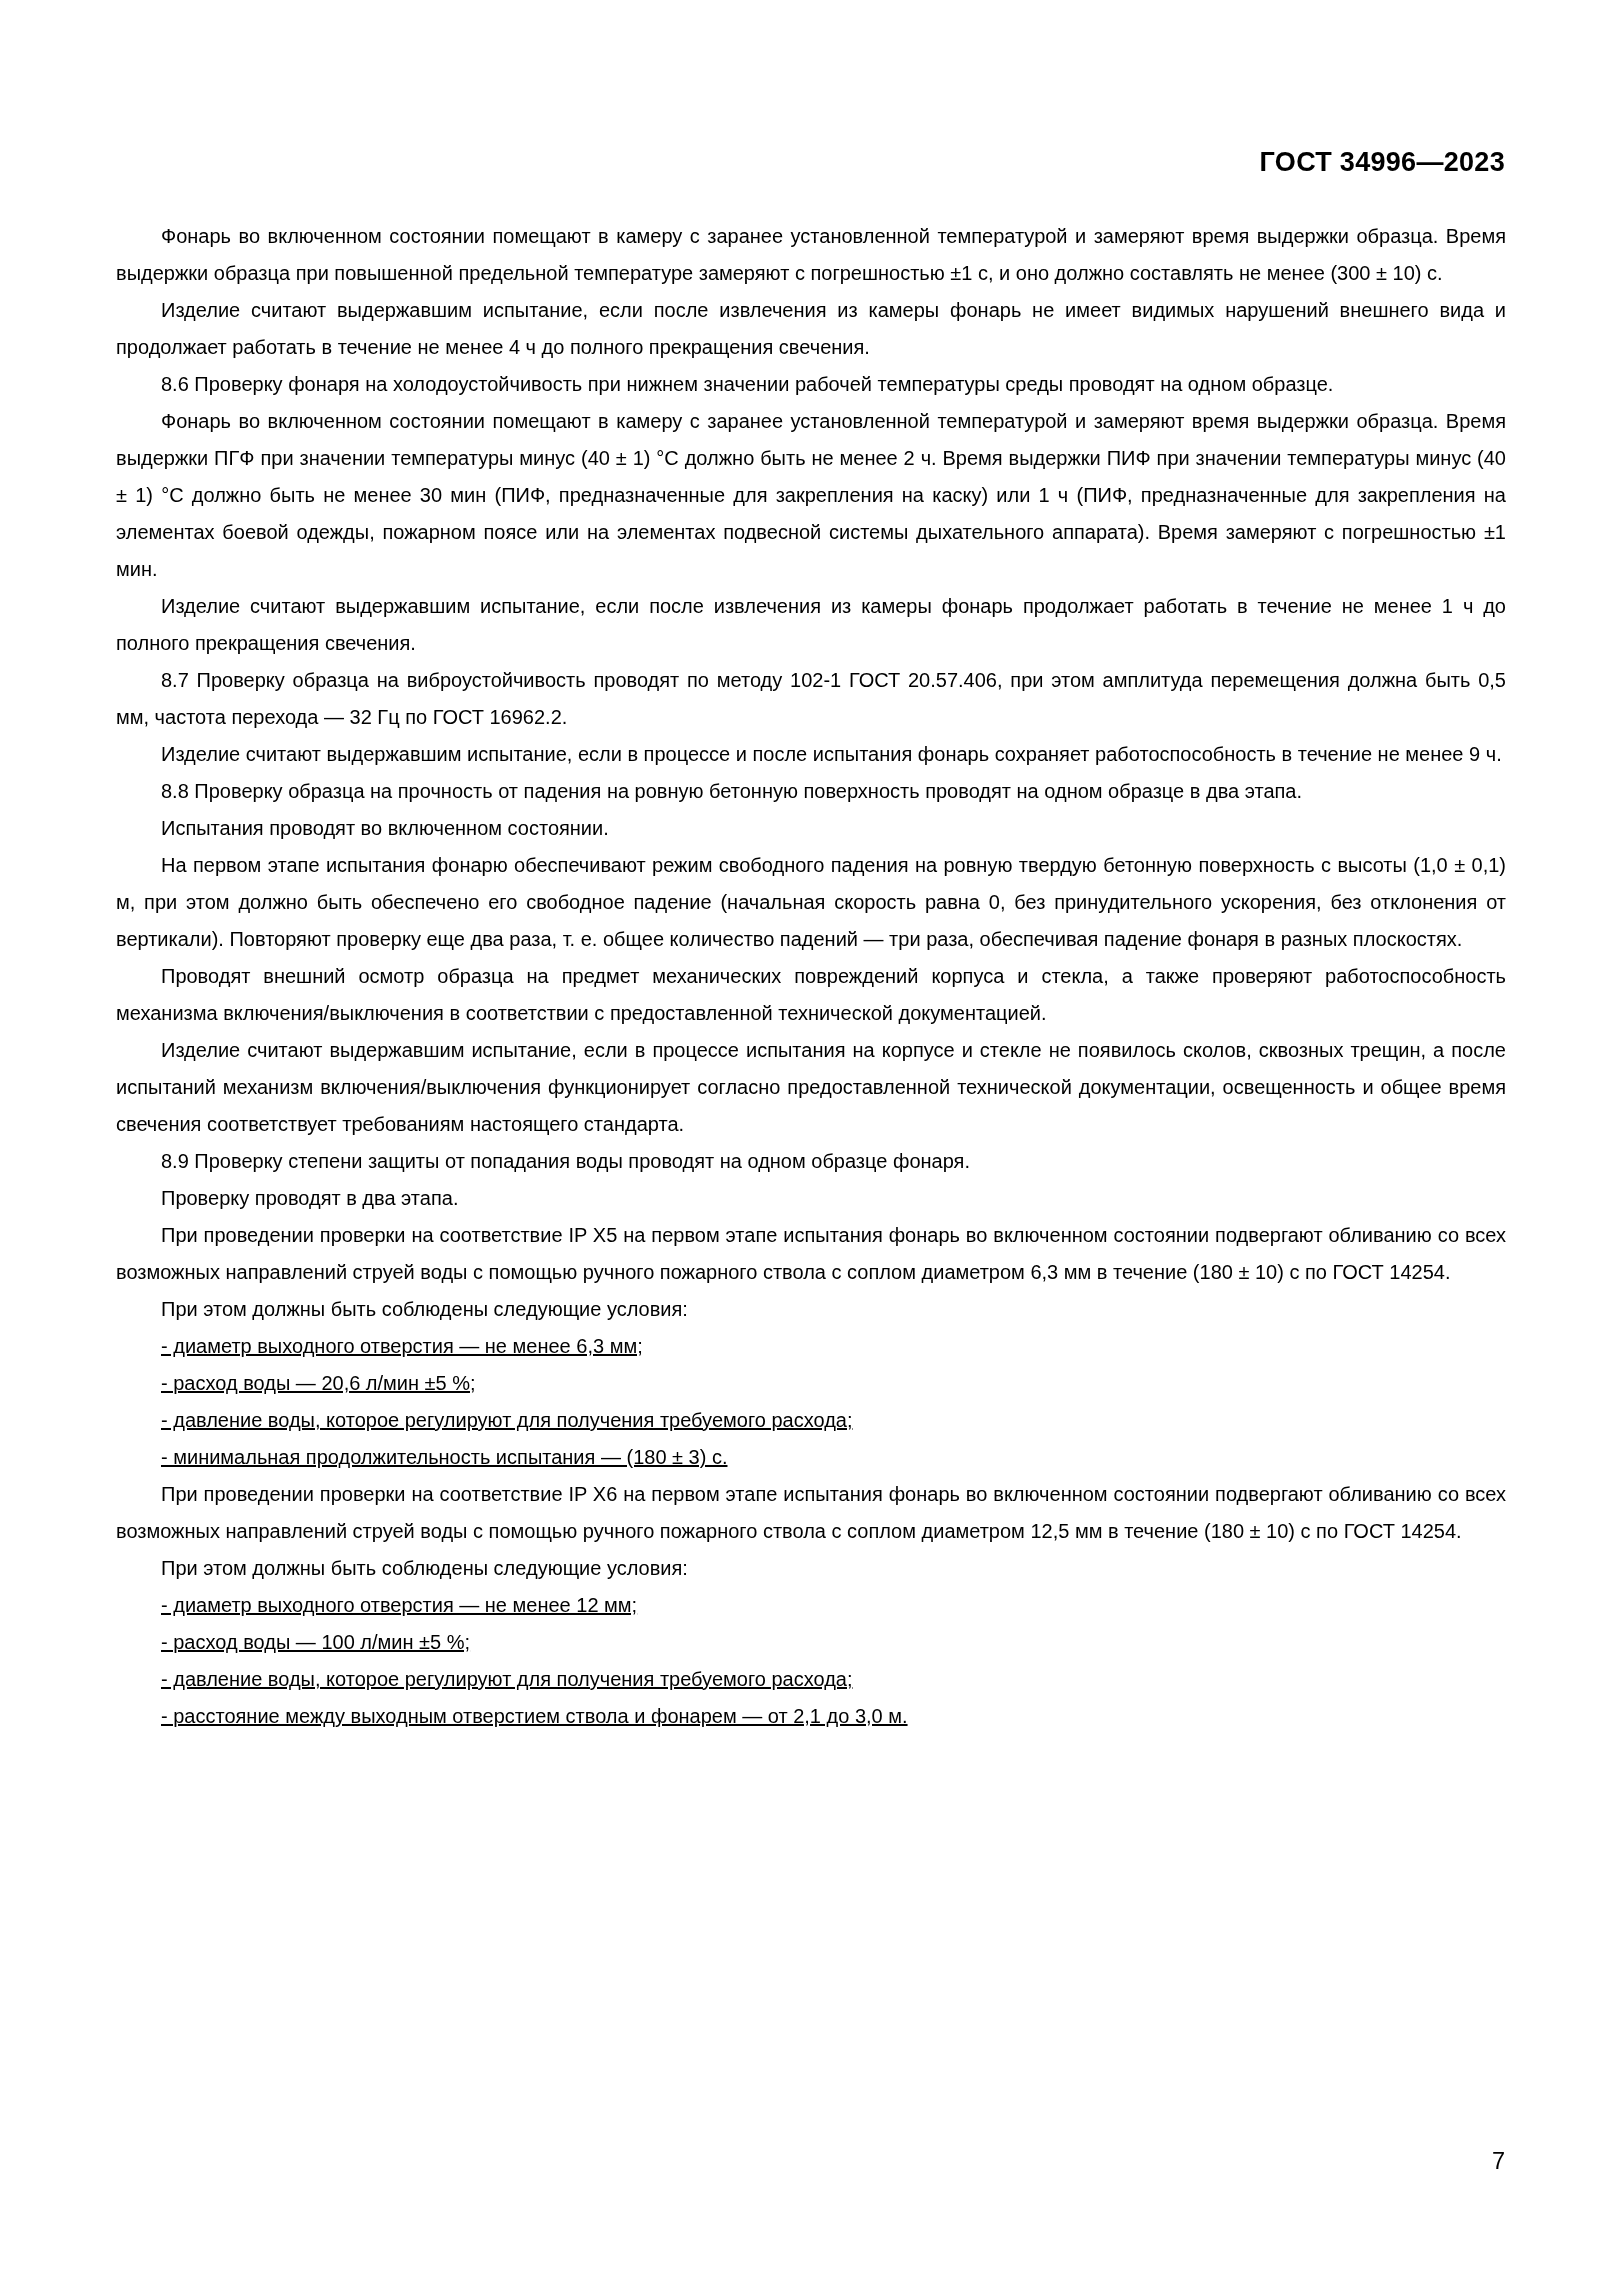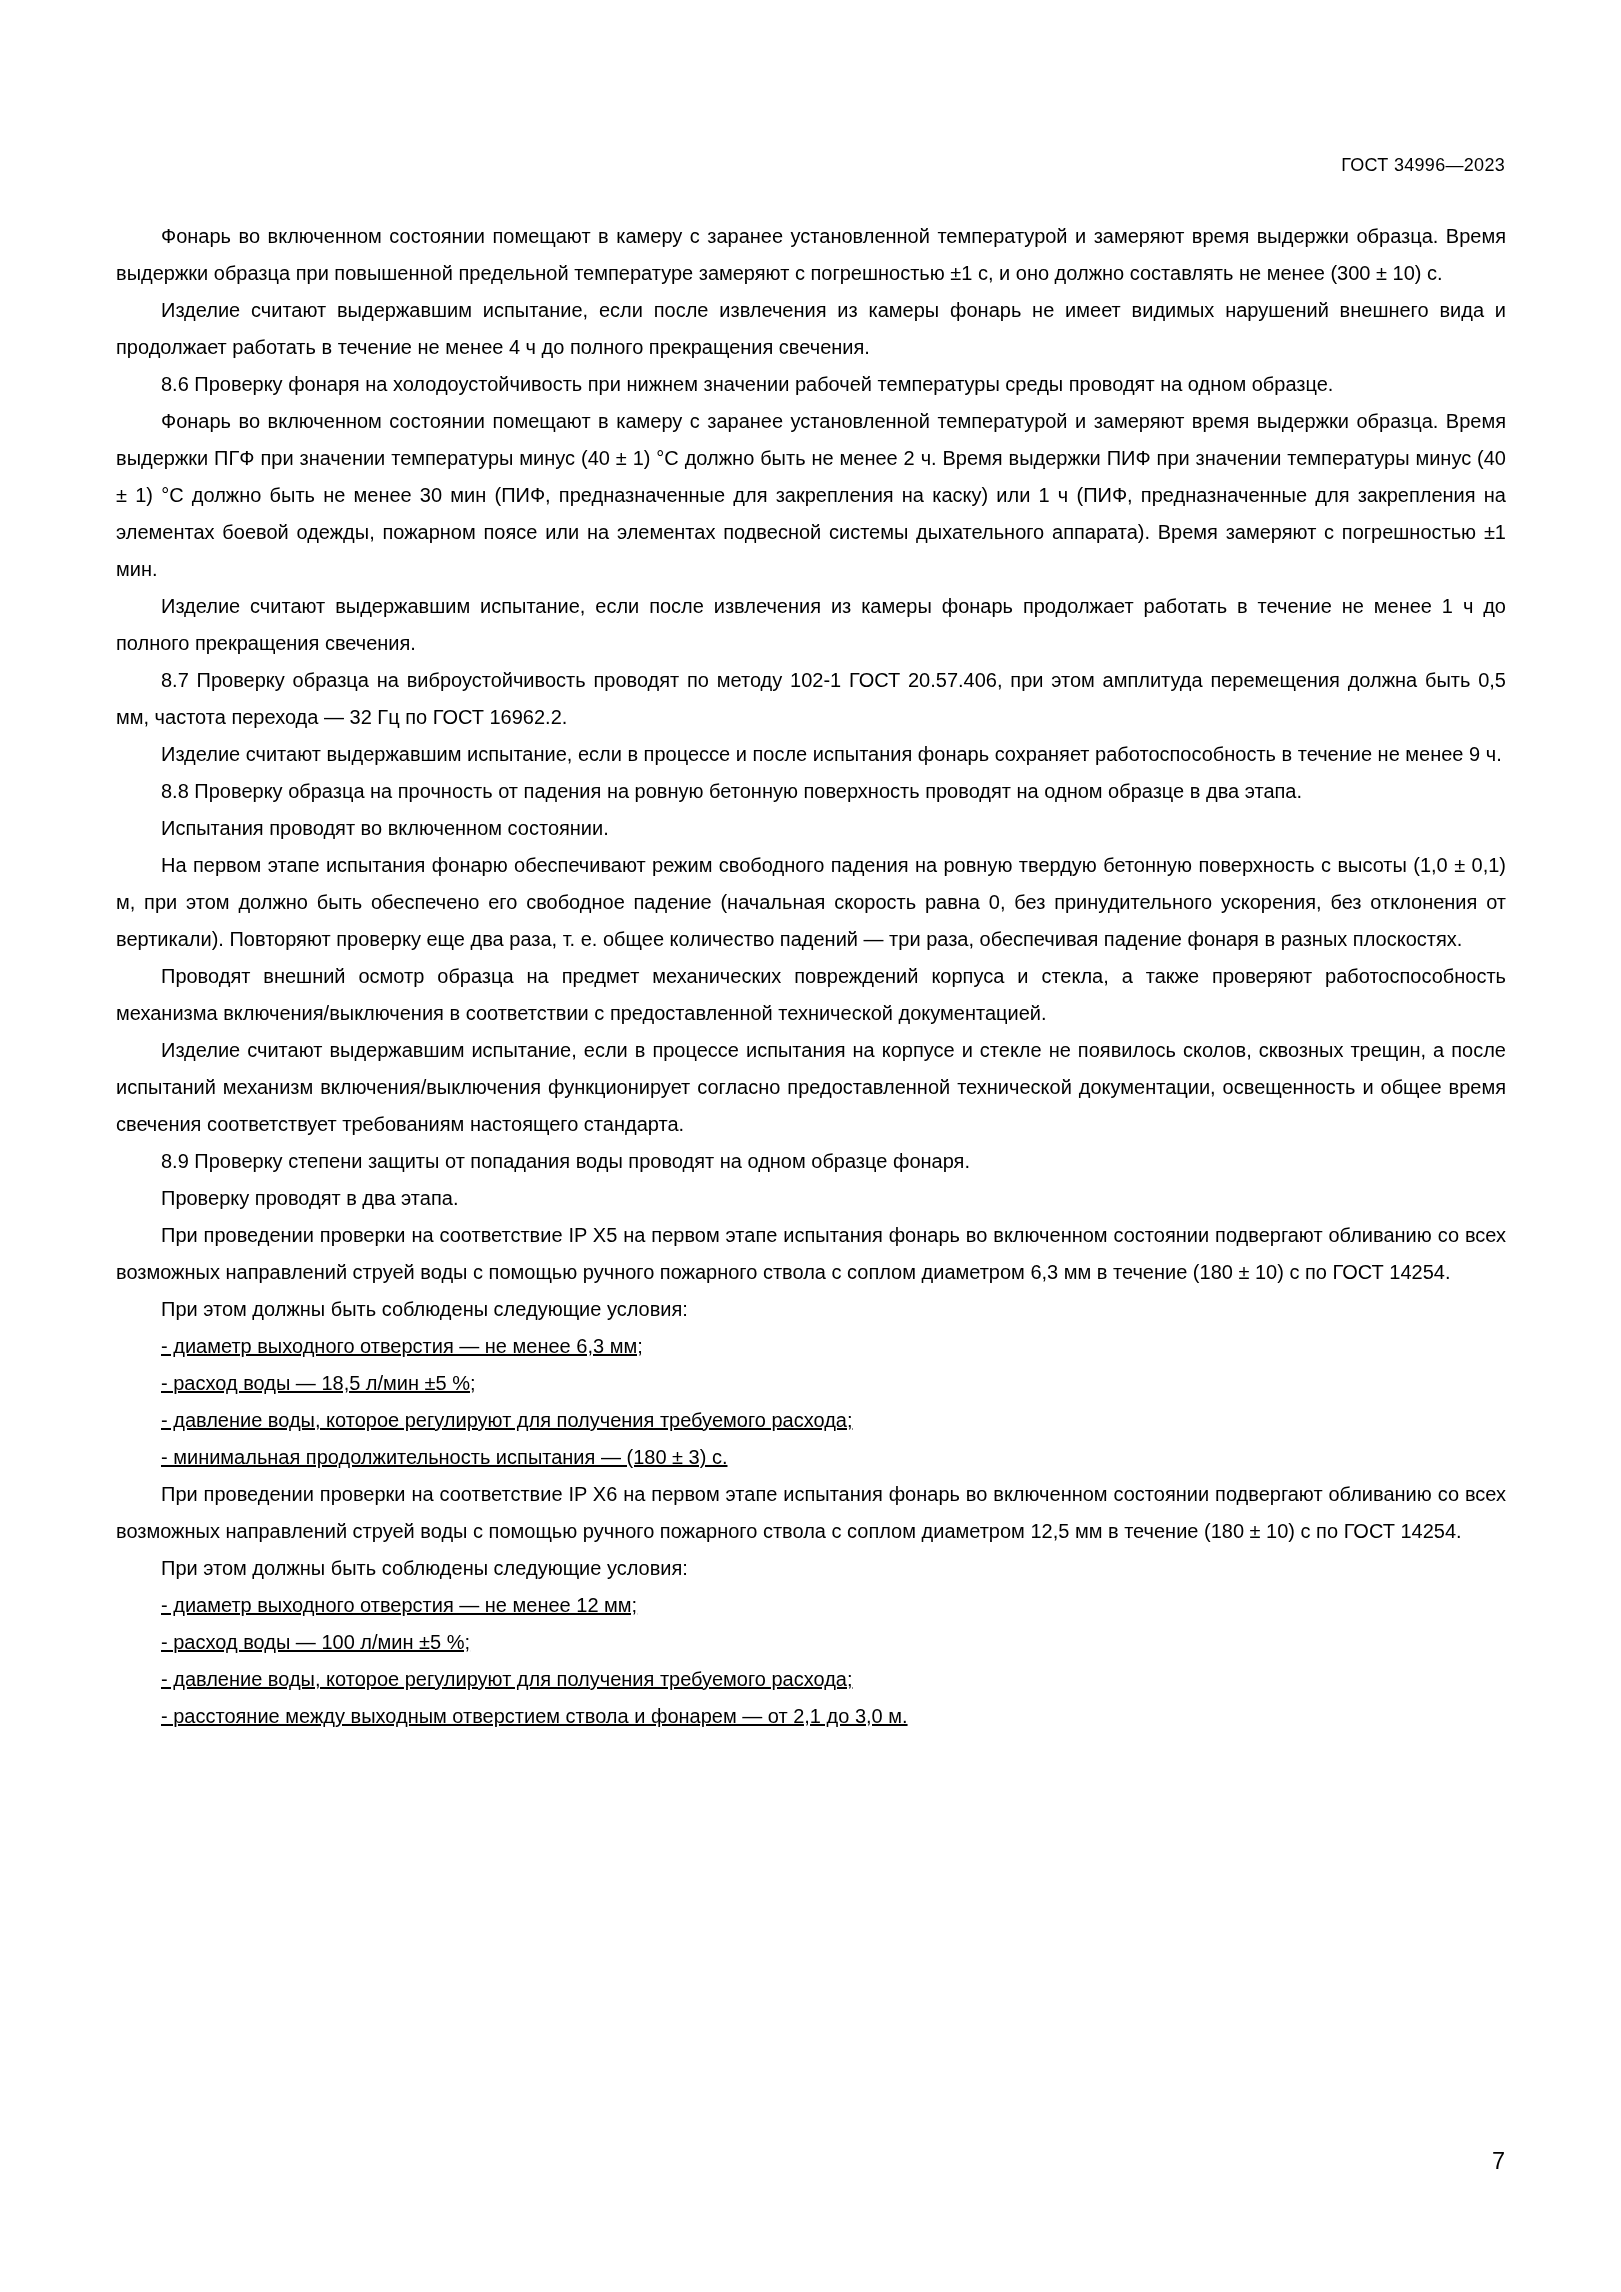--- a/index.html
+++ b/index.html
@@ -12,24 +12,24 @@
     width: 1621px;
     height: 2293px;
     margin: 0 auto;
     background: #ffffff;
     font-family: "Liberation Sans", sans-serif;
     color: #000000;
     box-sizing: border-box;
   }
   .header {
     position: absolute;
-    top: 155px;
+    top: 147px;
     right: 116px;
-    font-size: 18px;
-    font-weight: normal;
+    font-size: 27px;
+    font-weight: bold;
     letter-spacing: 0.3px;
     white-space: nowrap;
   }
   .content {
     position: absolute;
     top: 218px;
     left: 116px;
     width: 1390px;
   }
   p {
@@ -73,21 +73,21 @@
     <p class="ind">8.8  Проверку образца на прочность от падения на ровную бетонную поверхность проводят на одном образце в два этапа.</p>
     <p class="ind">Испытания проводят во включенном состоянии.</p>
     <p class="ind">На первом этапе испытания фонарю обеспечивают режим свободного падения на ровную твердую бетонную поверхность с высоты (1,0 ± 0,1) м, при этом должно быть обеспечено его свободное падение (начальная скорость равна 0, без принудительного ускорения, без отклонения от вертикали). Повторяют проверку еще два раза, т. е. общее количество падений — три раза, обеспечивая падение фонаря в разных плоскостях.</p>
     <p class="ind">Проводят внешний осмотр образца на предмет механических повреждений корпуса и стекла, а также проверяют работоспособность механизма включения/выключения в соответствии с предоставленной технической документацией.</p>
     <p class="ind">Изделие считают выдержавшим испытание, если в процессе испытания на корпусе и стекле не появилось сколов, сквозных трещин, а после испытаний механизм включения/выключения функционирует согласно предоставленной технической документации, освещенность и общее время свечения соответствует требованиям настоящего стандарта.</p>
     <p class="ind">8.9  Проверку степени защиты от попадания воды проводят на одном образце фонаря.</p>
     <p class="ind">Проверку проводят в два этапа.</p>
     <p class="ind">При проведении проверки на соответствие IP Х5 на первом этапе испытания фонарь во включенном состоянии подвергают обливанию со всех возможных направлений струей воды с помощью ручного пожарного ствола с соплом диаметром 6,3 мм в течение (180 ± 10) с по ГОСТ 14254.</p>
     <p class="ind">При этом должны быть соблюдены следующие условия:</p>
     <p class="dash">-  диаметр выходного отверстия — не менее 6,3 мм;</p>
-    <p class="dash">-  расход воды — 18,5 л/мин ±5 %;</p>
+    <p class="dash">-  расход воды — 20,6 л/мин ±5 %;</p>
     <p class="dash">-  давление воды, которое регулируют для получения требуемого расхода;</p>
     <p class="dash">-  минимальная продолжительность испытания — (180 ± 3) с.</p>
     <p class="ind">При проведении проверки на соответствие IP Х6 на первом этапе испытания фонарь во включенном состоянии подвергают обливанию со всех возможных направлений струей воды с помощью ручного пожарного ствола с соплом диаметром 12,5 мм в течение (180 ± 10) с по ГОСТ 14254.</p>
     <p class="ind">При этом должны быть соблюдены следующие условия:</p>
     <p class="dash">-  диаметр выходного отверстия — не менее 12 мм;</p>
     <p class="dash">-  расход воды — 100 л/мин ±5 %;</p>
     <p class="dash">-  давление воды, которое регулируют для получения требуемого расхода;</p>
     <p class="dash">-  расстояние между выходным отверстием ствола и фонарем — от 2,1 до 3,0 м.</p>
   </div>
 

